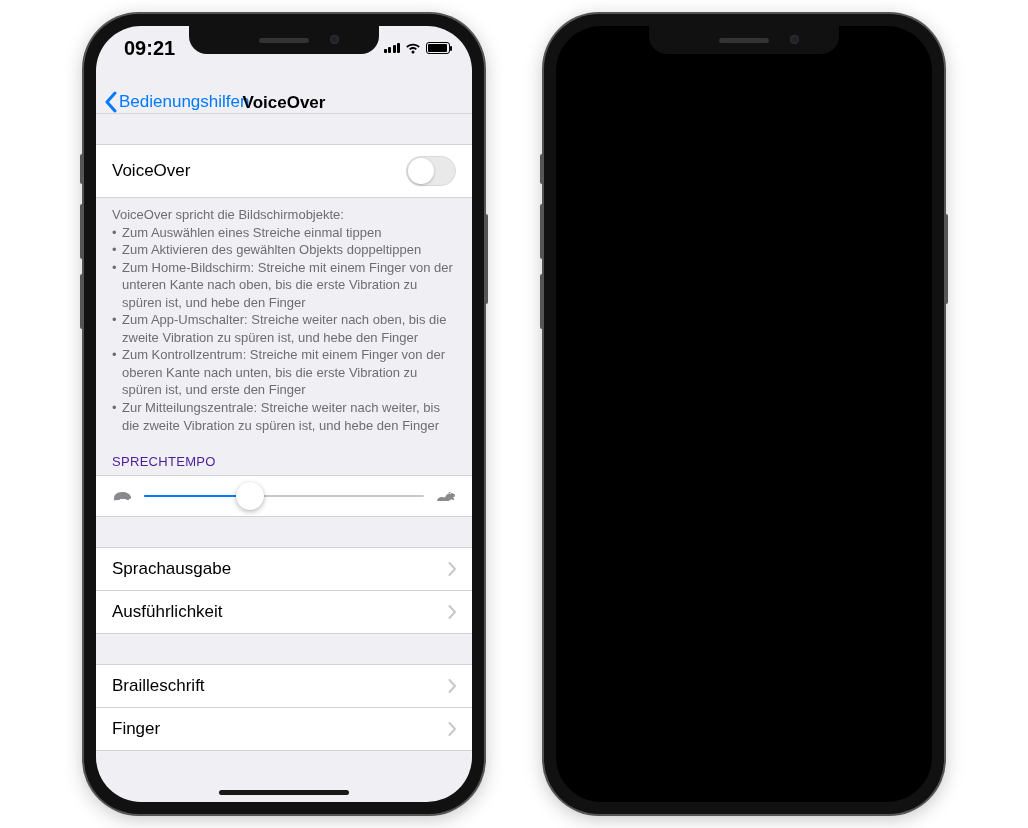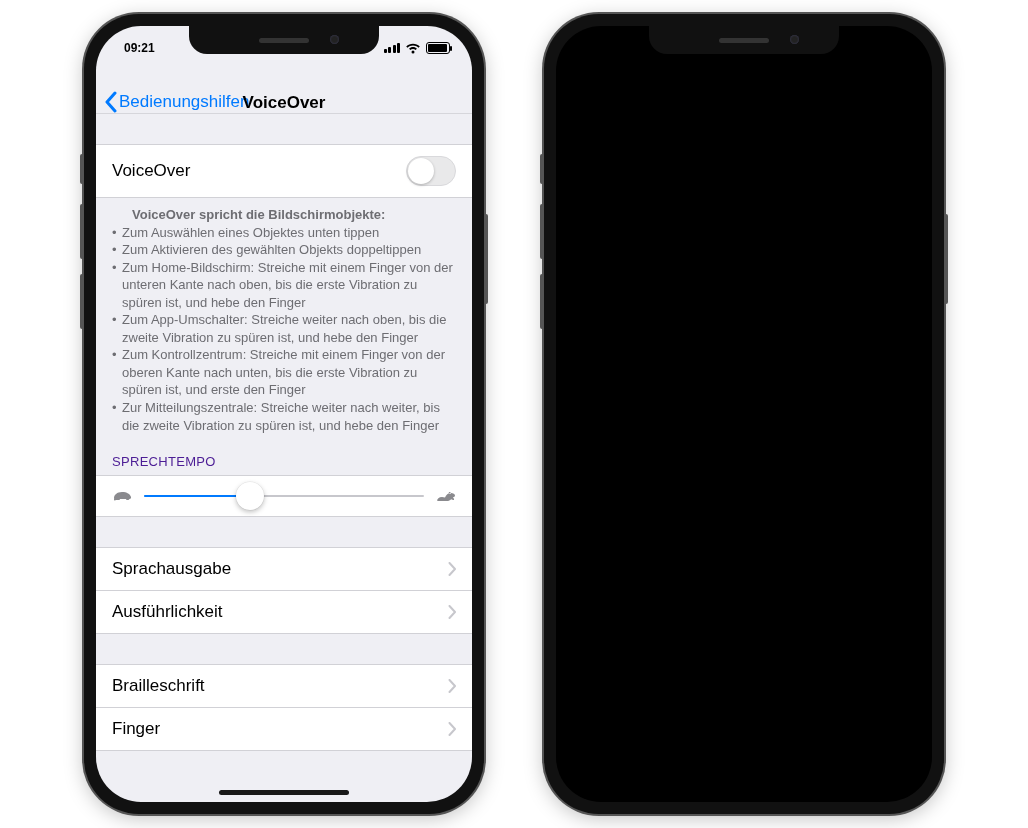--- a/index.html
+++ b/index.html
@@ -59,21 +59,21 @@
   .notch .speaker{width:50px;height:5px;background:#333;border-radius:3px;}
   .notch .cam{width:9px;height:9px;background:#222;border-radius:50%;position:absolute;right:40px;top:9px;box-shadow:inset 0 0 2px #446;}
 
   
   .statusbar {
     height:44px;
     display:flex;
     align-items:center;
     justify-content:space-between;
     padding:0 22px 0 28px;
-    font-size:12px;
+    font-size:20px;
     font-weight:600;
     color:#000;
     position:relative;
     z-index:10;
   }
   .statusbar .right {display:flex;align-items:center;gap:5px;}
   .signal{display:flex;align-items:flex-end;gap:1.5px;}
   .signal span{width:3px;background:#000;border-radius:1px;}
   .signal span:nth-child(1){height:4px;}
   .signal span:nth-child(2){height:6px;}
@@ -128,21 +128,21 @@
     position:absolute;left:1px;top:1px;width:26px;height:26px;border-radius:50%;
     background:#fff;box-shadow:0 1px 3px rgba(0,0,0,.25);
   }
 
   .desc{
     padding:8px 16px 4px 16px;
     font-size:13px;
     line-height:1.35;
     color:#6d6d72;
   }
-  .desc b{font-weight:700;margin-left:20px;}
+  .desc b{font-weight:400;}
   .desc ul{list-style:none;padding:0;}
   .desc li{position:relative;padding-left:10px;}
   .desc li::before{content:"•";position:absolute;left:0;}
 
   .section-header{
     font-size:13px;color:#4c1d95;
     padding:16px 16px 6px 16px;
     letter-spacing:.3px;
   }
 
@@ -219,21 +219,21 @@
       <div class="row">
         <span>VoiceOver</span>
         <div class="toggle">
             <div class="knob"></div>
           </div>
       </div>
 
       <div class="desc">
         <b>VoiceOver spricht die Bildschirmobjekte:</b>
         <ul id="desc-list">
-            <li>Zum Auswählen eines Objektes unten tippen</li>
+            <li>Zum Auswählen eines Streiche einmal tippen</li>
             <li>Zum Aktivieren des gewählten Objekts doppeltippen</li>
             <li>Zum Home-Bildschirm: Streiche mit einem Finger von der unteren Kante nach oben, bis die erste Vibration zu spüren ist, und hebe den Finger</li>
             <li>Zum App-Umschalter: Streiche weiter nach oben, bis die zweite Vibration zu spüren ist, und hebe den Finger</li>
             <li>Zum Kontrollzentrum: Streiche mit einem Finger von der oberen Kante nach unten, bis die erste Vibration zu spüren ist, und erste den Finger</li>
             <li>Zur Mitteilungszentrale: Streiche weiter nach weiter, bis die zweite Vibration zu spüren ist, und hebe den Finger</li>
           </ul>
       </div>
 
       <div class="section-header">SPRECHTEMPO</div>
       <div class="slider-row">

